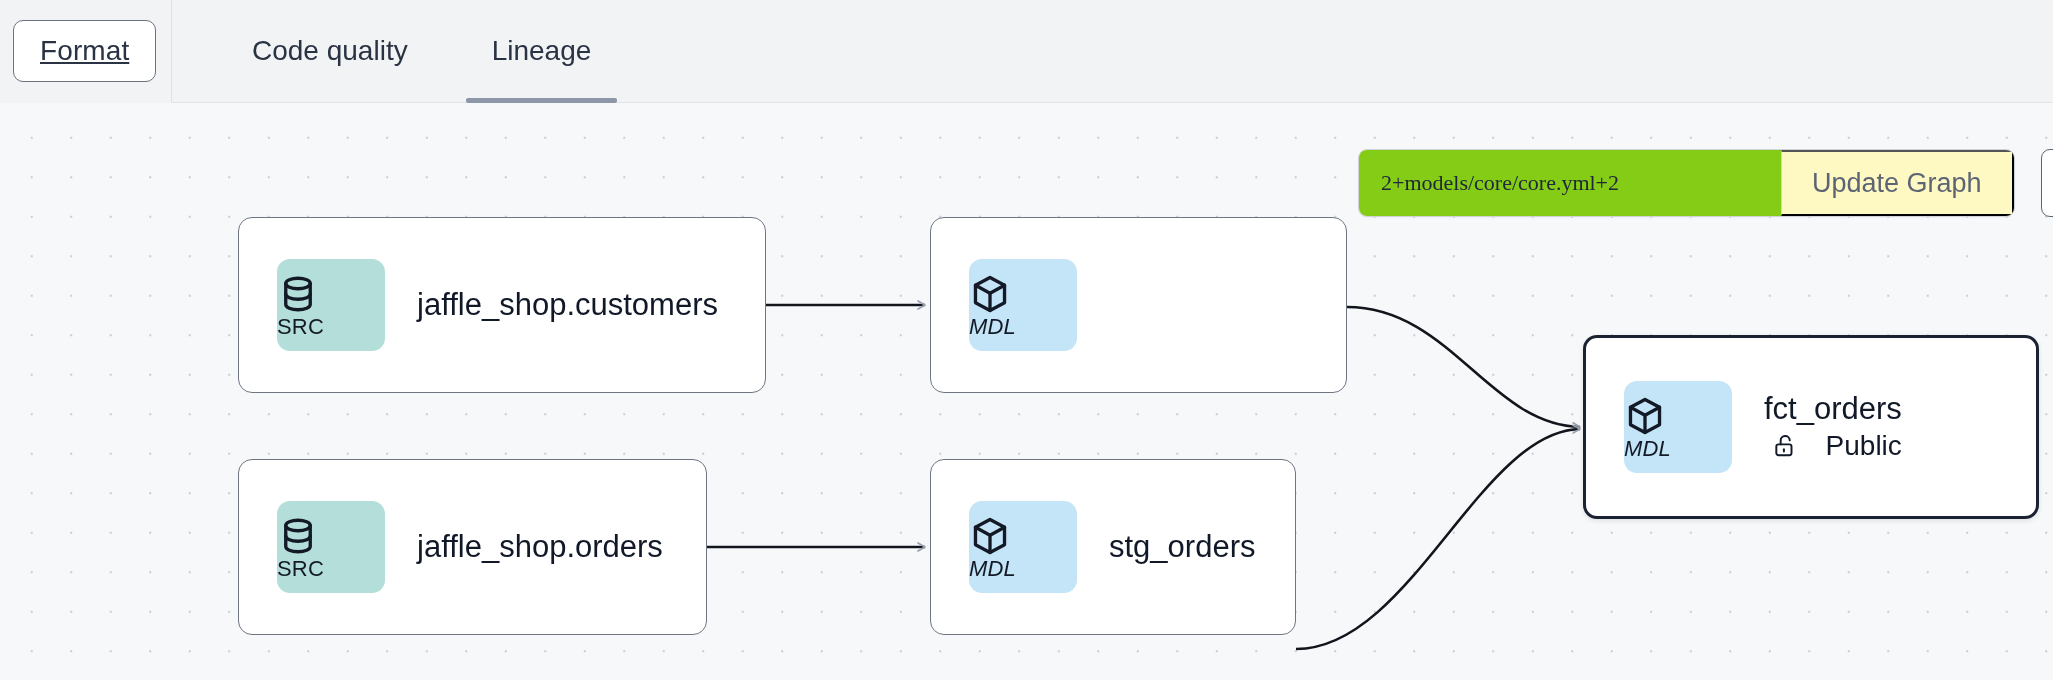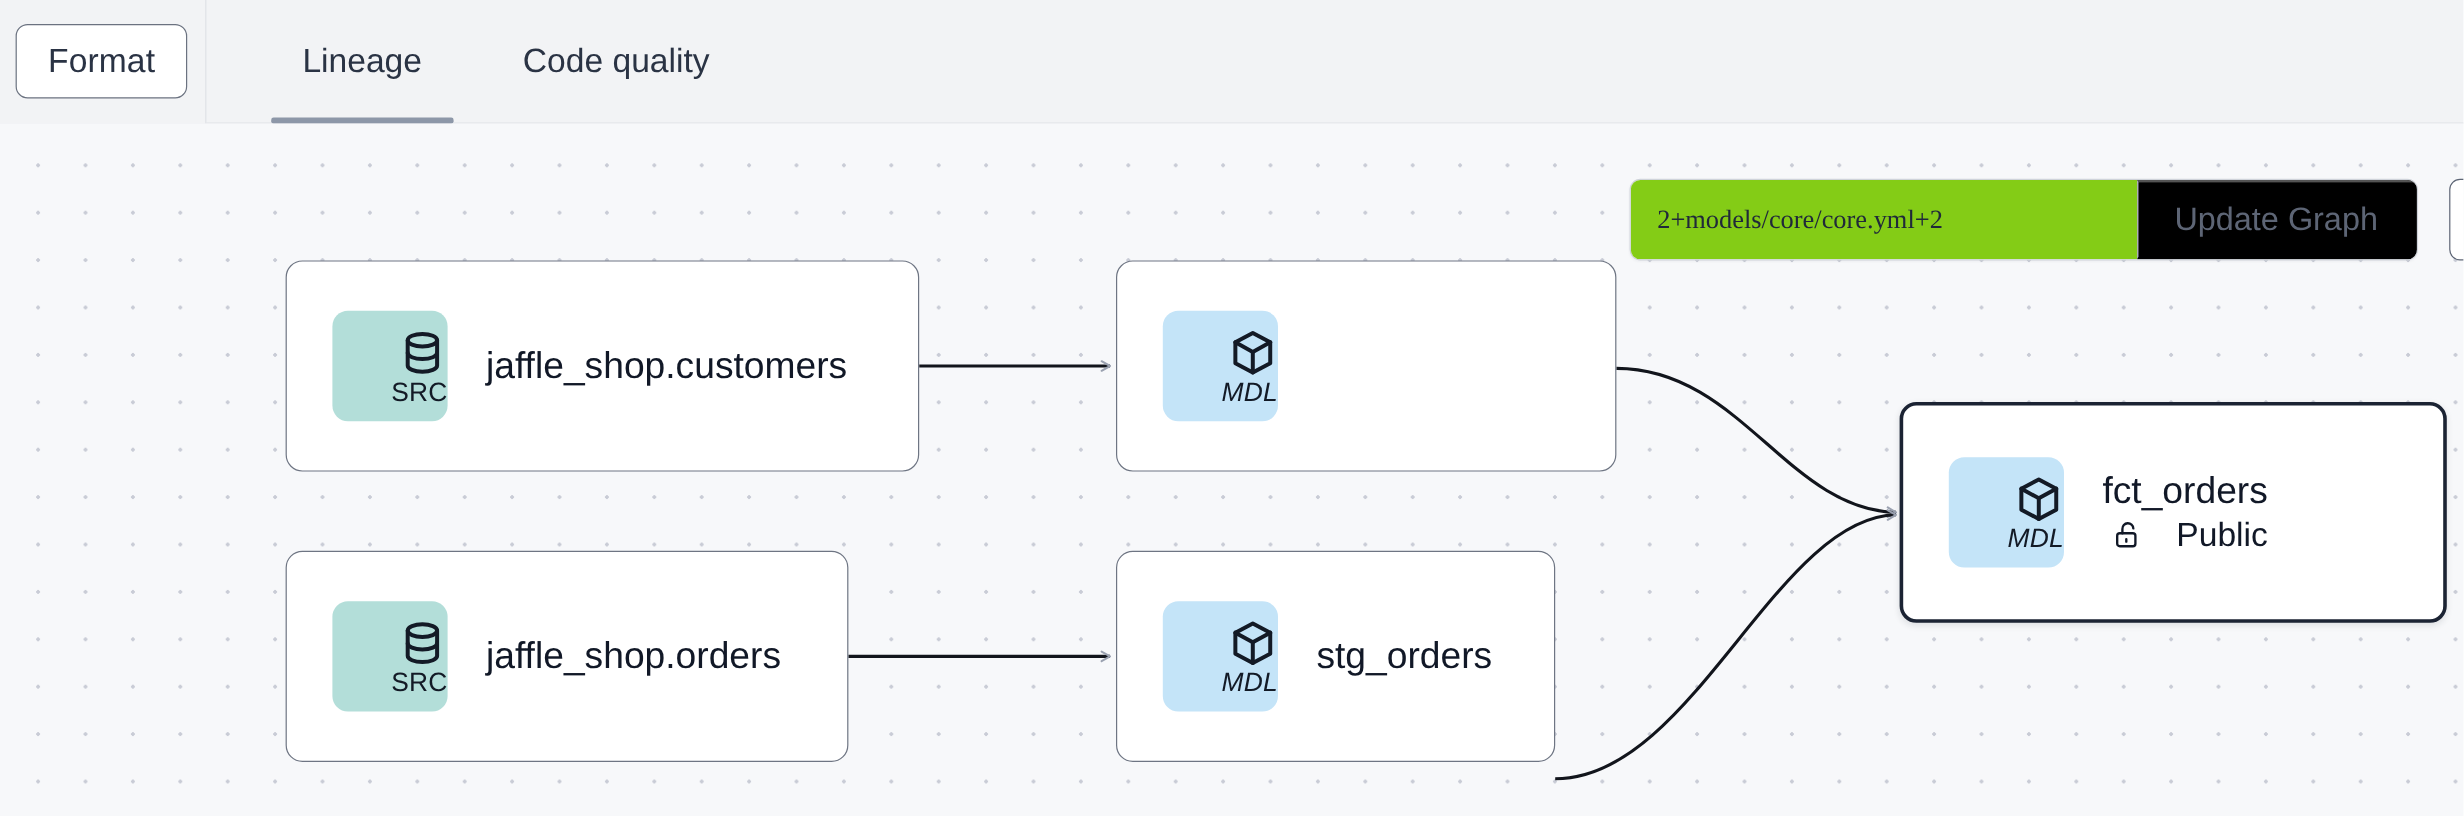--- a/index.html
+++ b/index.html
@@ -47,20 +47,21 @@
     justify-content: center;
     height: 62px;
     padding: 0 26px;
     background: #ffffff;
     border: 1.6px solid #6b7280;
     border-radius: 10px;
     color: #2a3344;
     font-size: 28px;
     letter-spacing: .1px;
     cursor: pointer;
+    text-decoration: underline;
   }
 
   .tabs {
     display: flex;
     align-items: flex-end;
     height: 103px;
     padding-left: 72px;
     gap: 68px;
   }
 
@@ -120,26 +121,26 @@
   }
 
   .node.selected {
     border: 3.4px solid #1b2333;
     border-radius: 14px;
     box-shadow: 0 2px 5px rgba(20,26,40,.10);
   }
 
   .badge {
     flex: 0 0 auto;
-    width: 96px;
+    width: 108px;
     height: 92px;
     border-radius: 13px;
     display: flex;
     flex-direction: column;
-    align-items: flex-end;
+    align-items: flex-start;
     justify-content: center;
     gap: 1px;
   }
   .badge.src { background: #b3ded9; }
   .badge.mdl { background: #c4e4f8; font-style: italic; }
 
   .badge svg { display: block; }
 
   .badge-label {
     font-size: 22px;
@@ -191,21 +192,21 @@
     font-size: 22px;
     color: #20293a;
     padding: 0 22px;
   }
 
   .selector-button {
     display: flex;
     align-items: center;
     justify-content: center;
     padding: 0 30px;
-    background: #000000;
+    background: #fef9c3;
     border-left: 1.6px solid #cfd3da;
     font-size: 27px;
     color: #5d6575;
     cursor: pointer;
     white-space: nowrap;
     text-align: right;
   }
 
   .selector-extra {
     position: absolute;
@@ -223,25 +224,25 @@
 
 <div id="app">
 
   <div class="toolbar">
 
     <div class="format-zone">
       <button class="format-button">Format</button>
     </div>
 
     <div class="tabs">
+      <div class="tab">
+        <span>Code quality</span>
+      </div>
       <div class="tab active">
         <span>Lineage</span>
-      </div>
-      <div class="tab">
-        <span>Code quality</span>
       </div>
     </div>
 
   </div>
 
   <div class="canvas">
 
     <svg class="edges" viewBox="0 0 2053 577">
       <defs>
         <marker id="ah" markerWidth="11" markerHeight="11" refX="9" refY="5.5" orient="auto" markerUnits="userSpaceOnUse">

